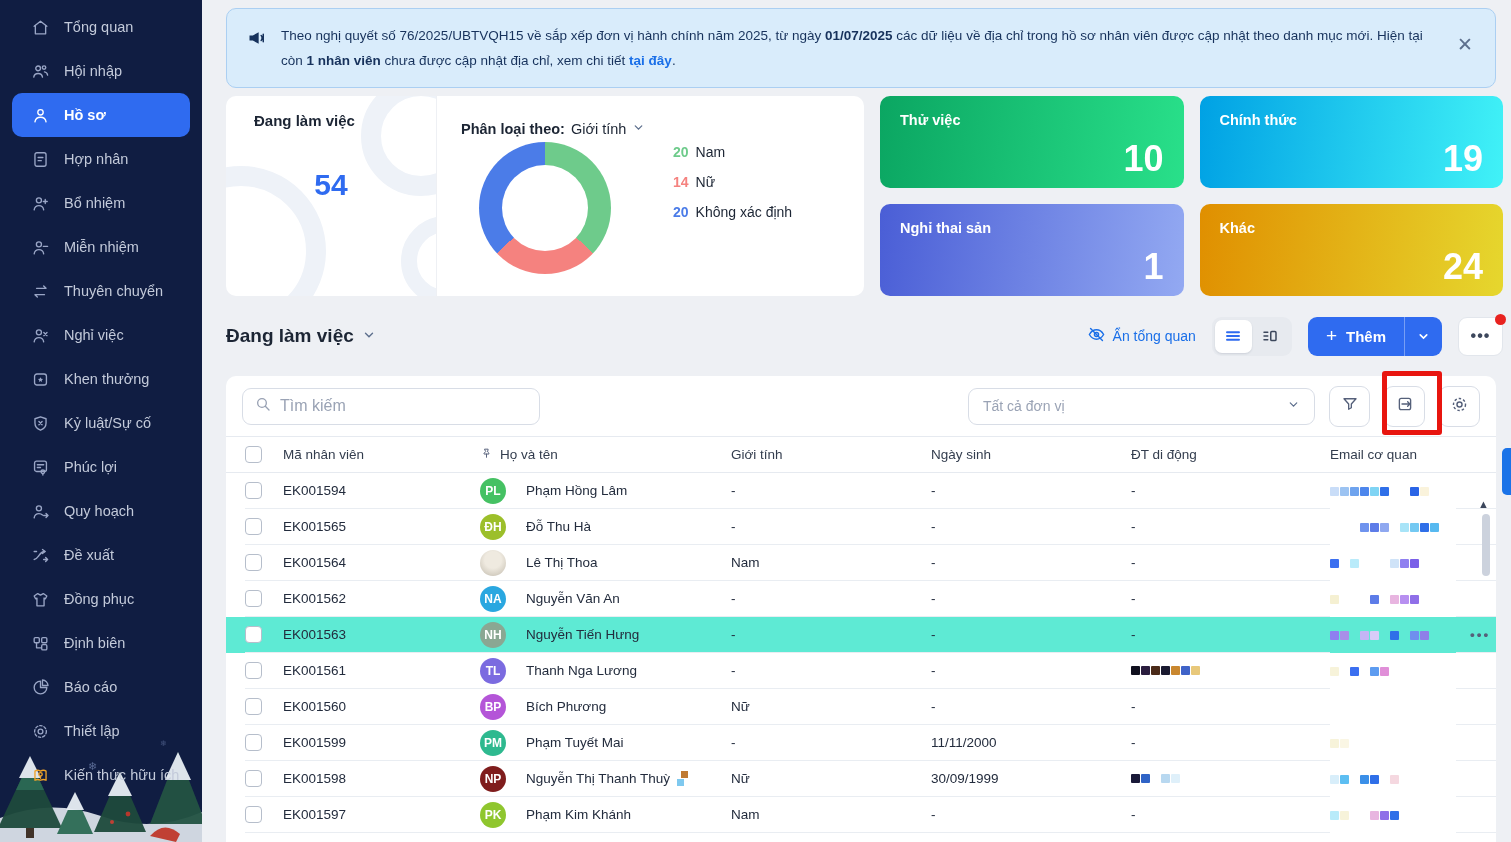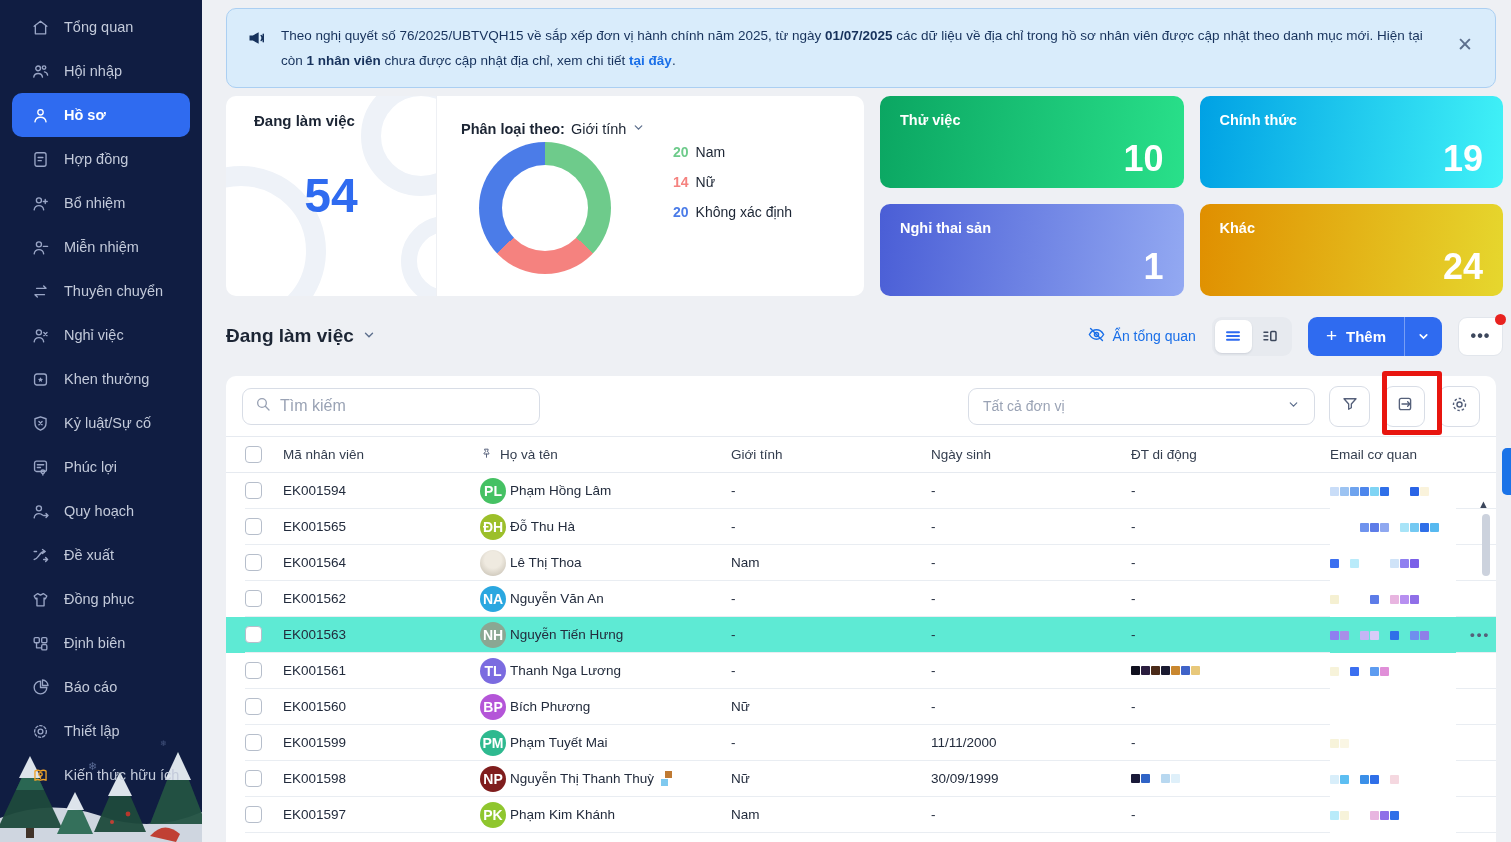--- a/index.html
+++ b/index.html
@@ -24,21 +24,21 @@
   .banner-close { position:absolute; right:20px; top:26px; width:20px; height:20px; color:#5d6f8d; font-size:19px; line-height:20px; text-align:center; cursor:pointer; }
 
   
   .overview-card { position:absolute; left:226px; top:96px; width:638px; height:200px; background:#fff; border-radius:10px; display:flex; overflow:hidden; z-index:2; }
   .ov-left { width:211px; position:relative; border-right:1px solid #eef0f4; overflow:hidden; flex:none; }
   .ring { position:absolute; border-radius:50%; border:20px solid #eef2f8; }
   .ring.r1 { width:170px; height:170px; left:-70px; bottom:-40px; }
   .ring.r2 { width:120px; height:120px; right:-45px; top:-20px; }
   .ring.r3 { width:90px; height:90px; right:-55px; top:120px; border-width:16px; }
   .ov-title { position:absolute; left:28px; top:16px; font-size:15px; font-weight:700; color:#1c2534; }
-  .ov-number { position:absolute; left:0; right:0; top:72px; text-align:center; font-size:48px; font-weight:700; color:#2f6bf0; }
+  .ov-number { position:absolute; left:0; right:0; top:72px; text-align:center; font-size:30px; font-weight:700; color:#2f6bf0; }
   .ov-right { flex:1; padding:25px 24px; position:relative; }
   .classify { font-size:14.5px; color:#1c2534; display:flex; align-items:center; gap:6px; }
   .classify b { font-weight:700; }
   .chev { color:#5d6f8d; }
   .donut-wrap { position:absolute; left:42px; top:46px; width:132px; height:132px; }
   .donut { width:132px; height:132px; border-radius:50%; }
   .donut-hole { position:absolute; left:23px; top:23px; width:86px; height:86px; border-radius:50%; background:#fff; }
   .legend { position:absolute; left:236px; top:48px; }
   .legend-item { display:flex; gap:7px; font-size:14px; color:#1c2534; margin-bottom:14px; align-items:center; }
   .legend-item .num { font-weight:700; }
@@ -74,21 +74,21 @@
   .icon-btn { width:41px; height:41px; border:1px solid #d8dde6; border-radius:9px; background:#fff; display:flex; align-items:center; justify-content:center; color:#55607a; cursor:pointer; }
 
   .tgrid { display:grid; grid-template-columns:38px 197px 251px 200px 200px 199px 126px 1fr; align-items:center; }
   .thead { height:37px; border-top:1px solid #e6eaf0; border-bottom:1px solid #e6eaf0; font-size:13.5px; color:#333d4e; padding-left:19px; }
   .thead .th { display:flex; align-items:center; gap:7px; }
   .trow { height:36px; padding-left:19px; font-size:13.5px; color:#232c3d; position:relative; }
   .trow .cell { height:100%; display:flex; align-items:center; border-bottom:1px solid #e9edf2; }
   .trow .cell.nob { border-bottom:none; }
   .trow.hl { background:#5eead4; }
   .cb { width:17px; height:17px; border:1.5px solid #b6becb; border-radius:4px; background:#fff; cursor:pointer; }
-  .avatar { width:26px; height:26px; border-radius:50%; color:#fff; font-size:14px; font-weight:700; display:flex; align-items:center; justify-content:center; margin-right:4px; flex:none; }
+  .avatar { width:26px; height:26px; border-radius:50%; color:#fff; font-size:12px; font-weight:700; display:flex; align-items:center; justify-content:center; margin-right:20px; flex:none; }
   .avatar.photo { background:radial-gradient(circle at 50% 38%, #efeae0 0 40%, #d8d2c6 70%, #b8b2a6 100%); }
   .badge-px { display:inline-flex; flex-direction:column; margin-left:7px; }
   .badge-px span { width:7px; height:7px; }
   .mosaic { display:flex; gap:1px; align-items:center; }
   .mosaic span { width:9px; height:9px; border-radius:1px; flex:none; }
   .dots { color:#55607a; font-weight:700; letter-spacing:2px; margin-left:14px; }
 
   .tscroll-arrow { position:absolute; right:7px; top:122px; color:#3c475c; font-size:11px; z-index:4; }
   .tscroll-thumb { position:absolute; right:6px; top:138px; width:8px; height:62px; background:#ccd2dd; border-radius:4px; z-index:4; }
 
@@ -130,21 +130,21 @@
         </span>
         <span class="nav-label">Hồ sơ</span>
       </div>
       <div class="nav-item">
         <span class="nav-icon">
           <svg viewBox="0 0 24 24" fill="none" stroke="currentColor" stroke-width="1.7" stroke-linecap="round" stroke-linejoin="round">
             <rect x="5" y="3.5" width="14" height="17" rx="2.5"></rect>
             <path d="M9 9.5h6M9 13.5h4"></path>
           </svg>
         </span>
-        <span class="nav-label">Hợp đồng</span>
+        <span class="nav-label">Hợp nhân</span>
       </div>
       <div class="nav-item">
         <span class="nav-icon">
           <svg viewBox="0 0 24 24" fill="none" stroke="currentColor" stroke-width="1.7" stroke-linecap="round" stroke-linejoin="round">
             <circle cx="10" cy="8" r="3.2"></circle>
             <path d="M4 20c.5-3.6 3-5.3 6-5.3s5.5 1.7 6 5.3"></path>
             <path d="M18 7v5M15.5 9.5h5"></path>
           </svg>
         </span>
         <span class="nav-label">Bổ nhiệm</span>

